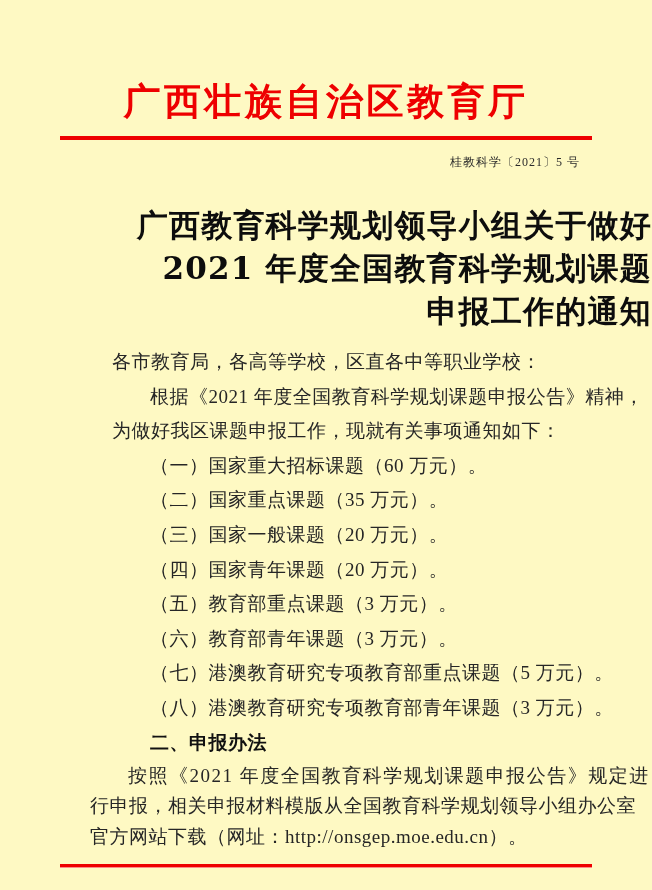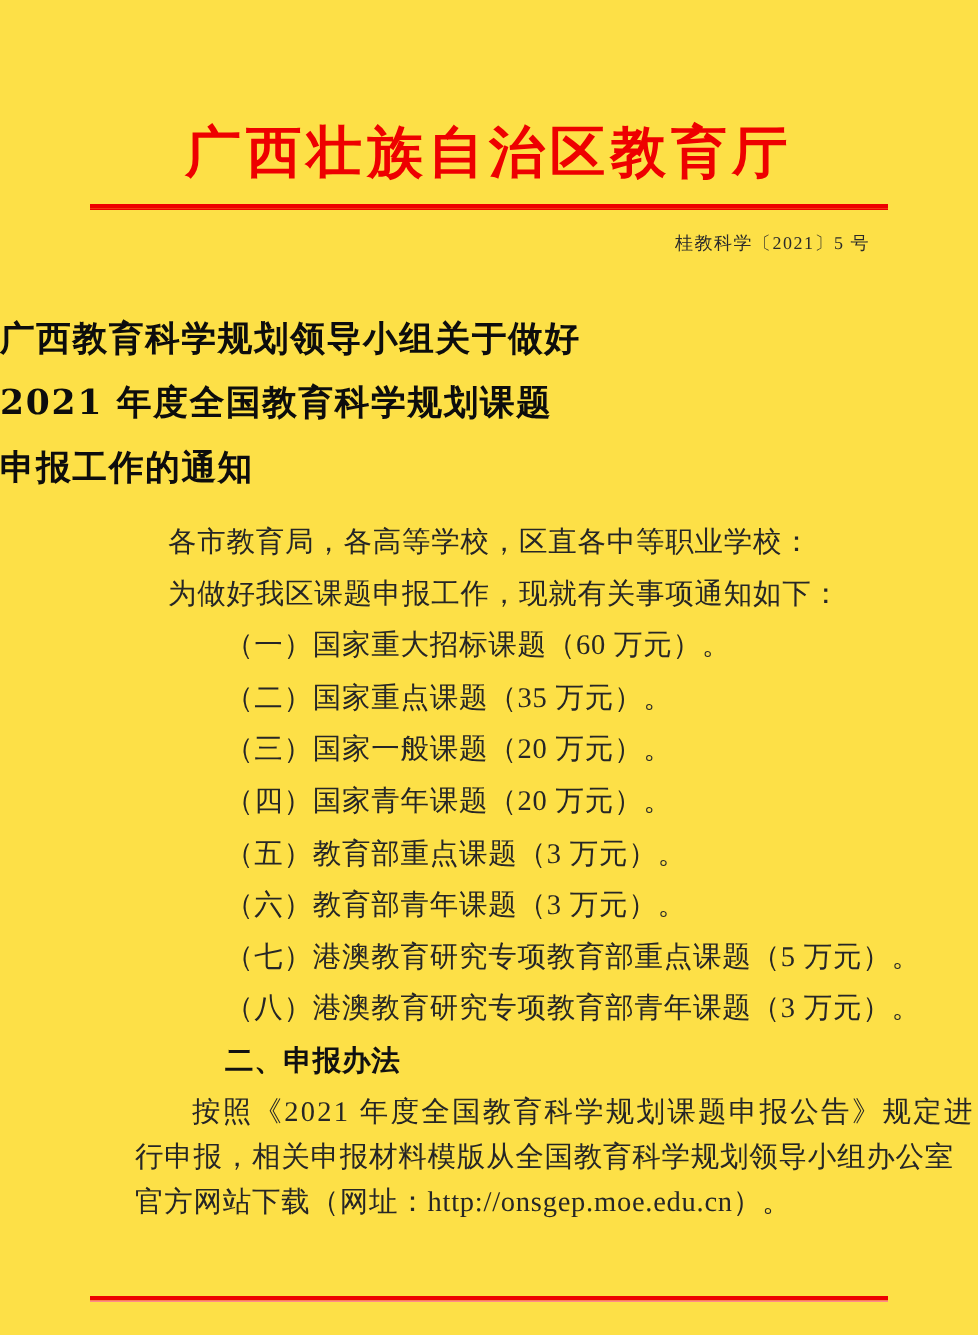--- a/index.html
+++ b/index.html
@@ -2,21 +2,21 @@
 <html style="--accent: #ee0000;"><head>
 <meta charset="utf-8">
 <style>
   * { margin: 0; padding: 0; box-sizing: border-box; }
   html, body { background: #888; }
   .page {
     position: relative;
     width: 652px;
     height: 890px;
     margin: 0 auto;
-    background: #fde047;
+    background: #fef9c3;
     overflow: hidden;
     font-family: "Liberation Serif", "DejaVu Serif", serif;
     color: #222;
   }
   .agency {
     padding-top: 78px;
     text-align: center;
     font-size: 37px;
     line-height: 46px;
     font-weight: 700;
@@ -36,22 +36,22 @@
     padding-right: 72px;
     text-align: right;
     font-size: 12px;
     line-height: 24px;
     letter-spacing: 1px;
     color: #2a2a2a;
     white-space: nowrap;
   }
   .title {
     margin-top: 30px;
-    text-align: left;
-    font-size: 23px;
+    text-align: right;
+    font-size: 31px;
     line-height: 43px;
     font-weight: 700;
     letter-spacing: 1.2px;
     color: #0d0d0d;
     font-family: "DejaVu Serif", "Liberation Serif", serif;
   }
   .body {
     margin-top: 12px;
     padding-left: 112px;
     padding-right: 20px;
@@ -96,20 +96,21 @@
   <div class="docnum">桂教科学〔2021〕5 号</div>
 
   <div class="title">
     <div>广西教育科学规划领导小组关于做好</div>
     <div>2021 年度全国教育科学规划课题</div>
     <div>申报工作的通知</div>
   </div>
 
   <div class="body">
     <div class="line">各市教育局，各高等学校，区直各中等职业学校：</div>
+    <div class="line indent">根据《2021 年度全国教育科学规划课题申报公告》精神，</div>
     <div class="line">为做好我区课题申报工作，现就有关事项通知如下：</div>
 
 
     <div class="line indent">（一）国家重大招标课题（60 万元）。</div>
     <div class="line indent">（二）国家重点课题（35 万元）。</div>
     <div class="line indent">（三）国家一般课题（20 万元）。</div>
     <div class="line indent">（四）国家青年课题（20 万元）。</div>
     <div class="line indent">（五）教育部重点课题（3 万元）。</div>
     <div class="line indent">（六）教育部青年课题（3 万元）。</div>
     <div class="line indent">（七）港澳教育研究专项教育部重点课题（5 万元）。</div>

